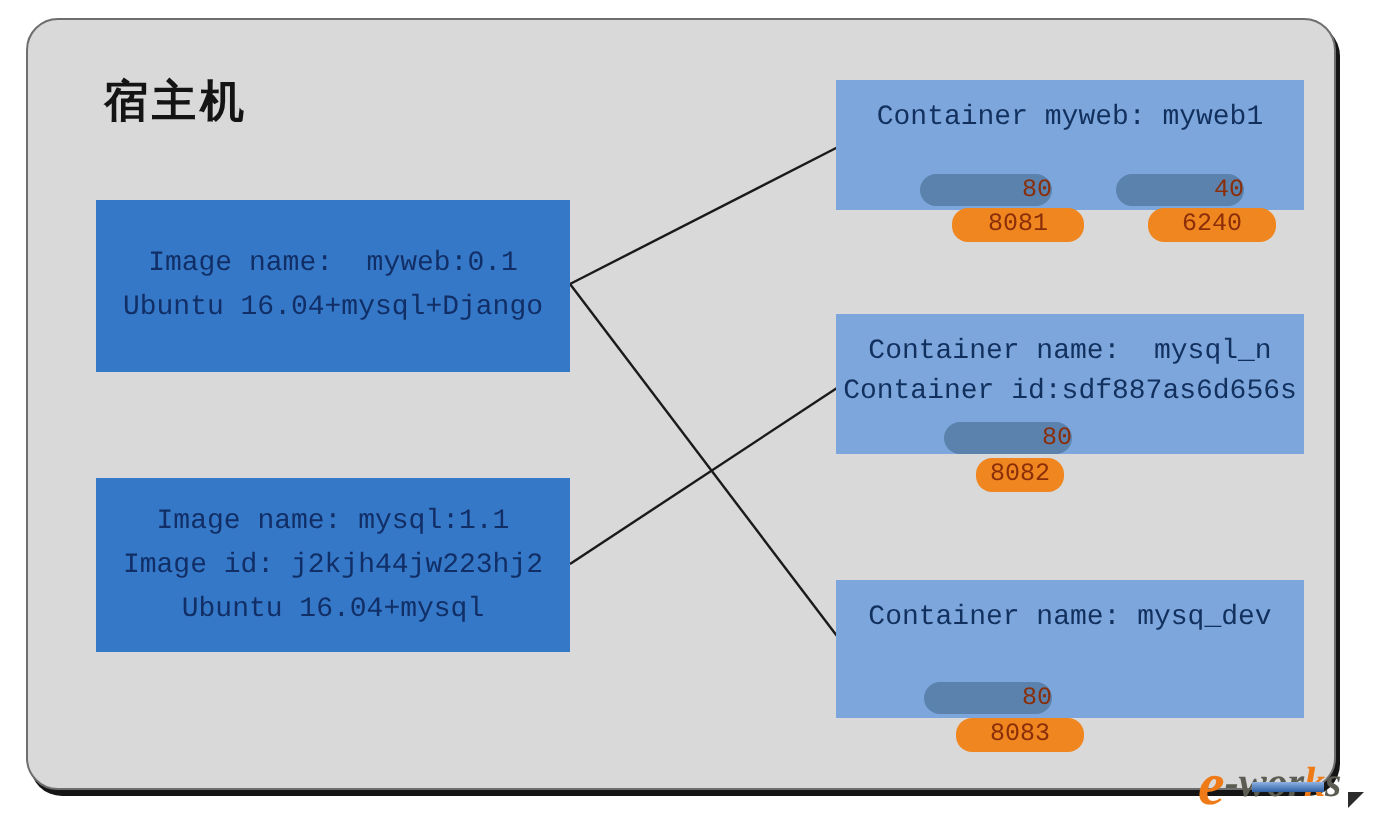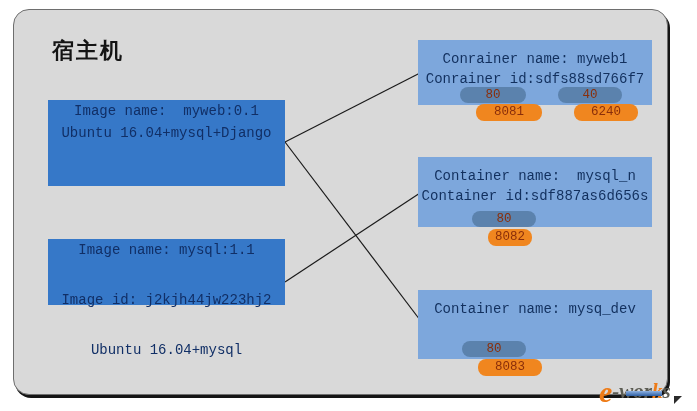--- a/index.html
+++ b/index.html
@@ -12,38 +12,38 @@
     background:#d9d9d9; border:1px solid #6e6e6e; border-radius:16px;
     box-shadow:2px 3px 0 #151515; box-sizing:border-box;
   }
   .connectors { position:absolute; left:0; top:0; pointer-events:none; }
   .host-title {
     position:absolute; left:52px; top:36px; font-family:"DejaVu Sans","Liberation Sans",sans-serif;
     font-size:22px; font-weight:bold; color:#141414; letter-spacing:2px;
   }
   .ibox {
     position:absolute; left:48px; width:237px; background:#3678c8; color:#112f66;
-    display:flex; flex-direction:column; align-items:center;
+    display:flex; flex-direction:column; justify-content:center; align-items:center;
     font-size:14px; line-height:22px;
   }
   .ibox1 { top:100px; height:86px; }
-  .ibox2 { top:239px; height:66px;gap:28px; }
+  .ibox2 { top:239px; height:87px; }
   .cbox {
     position:absolute; left:418px; width:234px; background:#7da7dc; color:#12305e;
     text-align:center; font-size:14px; line-height:20px; padding-top:9px; box-sizing:border-box;
   }
   .cbox1 { top:40px;  height:65px; }
   .cbox2 { top:157px; height:70px; }
   .cbox3 { top:290px; height:69px; }
   .line { white-space:pre; }
   .badge {
     position:absolute; height:16px; border-radius:8px; text-align:center;
     font-size:12.5px; line-height:16px; color:#8a2e0a; white-space:pre;
   }
-  .b-in  { background:#5b82ad; }
+  .b-in  { background:#5b82ad;text-align:right; }
   .b-out { background:#f0861f; height:17px; line-height:17px;margin-left:16px; }
   
   .c1pA-in  { left:42px;  top:47px; width:66px; }
   .c1pA-out { left:42px;  top:64px; width:66px; }
   .c1pB-in  { left:140px; top:47px; width:64px; }
   .c1pB-out { left:140px; top:64px; width:64px; }
   .c2p-in   { left:54px;  top:54px; width:64px; }
   .c2p-out  { left:54px;  top:72px; width:44px; }
   .c3p-in   { left:44px;  top:51px; width:64px; }
   .c3p-out  { left:44px;  top:69px; width:64px; }
@@ -84,22 +84,21 @@
     <div class="line">Ubuntu 16.04+mysql+Django</div>
   </div>
 
   <div class="ibox ibox2">
     <div class="line">Image name: mysql:1.1</div>
     <div class="line">Image id: j2kjh44jw223hj2</div>
     <div class="line">Ubuntu 16.04+mysql</div>
   </div>
 
   <div class="cbox cbox1">
-    <div class="line">Conrainer name: myweb1</div>
-    <div class="line">Conrainer id:sdfs88sd766f7</div>
+    <div class="line">Container myweb: myweb1</div>
     <div class="badge b-in  c1pA-in">80</div>
     <div class="badge b-out c1pA-out">8081</div>
     <div class="badge b-in  c1pB-in">40</div>
     <div class="badge b-out c1pB-out">6240</div>
   </div>
 
   <div class="cbox cbox2">
     <div class="line">Container name:  mysql_n</div>
     <div class="line">Container id:sdf887as6d656s</div>
     <div class="badge b-in  c2p-in">80</div>

